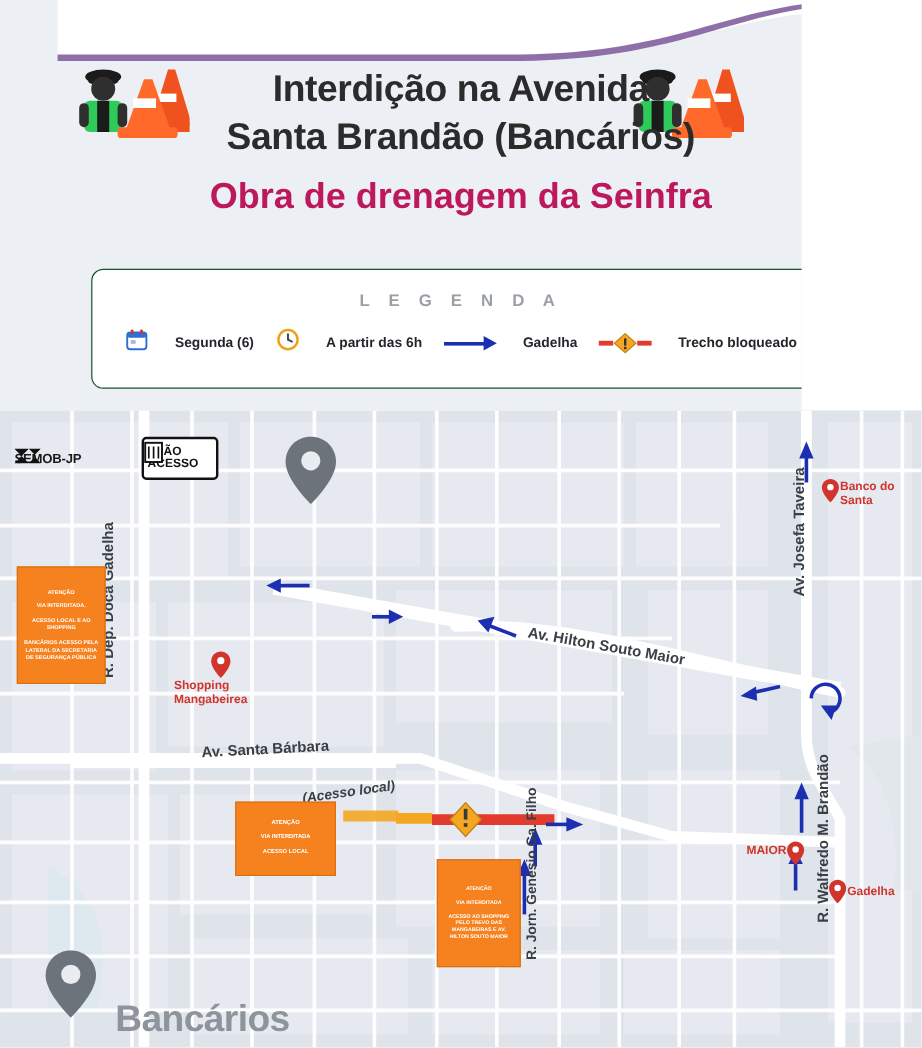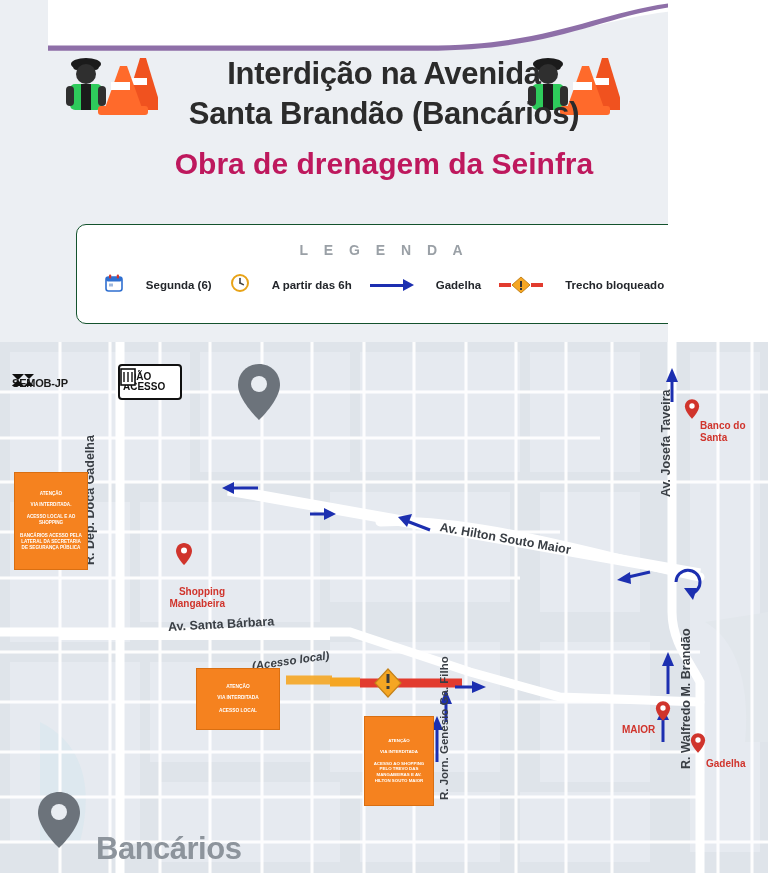--- a/index.html
+++ b/index.html
@@ -84,21 +84,20 @@
   .map svg { position:absolute; left:0; top:0; }
 
   .pin { position:absolute; }
   .place-label {
     position:absolute; font-size:31px; font-weight:bold; color:#8d949c;
     letter-spacing:-0.5px;
   }
   .poi-label {
     position:absolute; font-size:10px; font-weight:bold; color:#d0342c;
     line-height:1.15;
-    margin-top:20px;
   }
   .street-label {
     position:absolute; font-size:12.5px; font-weight:bold; color:#3a3f45;
     white-space:nowrap;
   }
   .street-label.sm { font-size:11.5px; }
   .notice {
     position:absolute; background:#f5821f; border:1px solid #d96f12;
     color:#ffffff; text-align:center; font-weight:bold;
     display:flex; align-items:center; justify-content:center;
@@ -378,23 +377,23 @@
     </svg>
   </div>
   <div class="place-label" style="left:96px; top:489px;">Bancários</div>
 
   <div class="pin" style="left:175px; top:200px;">
     <svg width="18" height="24" viewBox="0 0 18 24">
       <path d="M9,1 C4.6,1 1,4.6 1,9 C1,15 9,23 9,23 C9,23 17,15 17,9 C17,4.6 13.4,1 9,1 Z" fill="#d0342c"></path>
       <circle cx="9" cy="8.6" r="3" fill="#ffffff"></circle>
     </svg>
   </div>
-  <div class="poi-label" style="left:145px; top:224px; text-align:right; width:80px;">
+  <div class="poi-label" style="left:145px; top:224px; text-align:left; width:80px;">
     <span>Shopping</span><br>
-    <span>Mangabeira</span>
+    <span>Mangabeirea</span>
   </div>
 
   <div class="pin" style="left:684px; top:56px;">
     <svg width="16" height="22" viewBox="0 0 18 24">
       <path d="M9,1 C4.6,1 1,4.6 1,9 C1,15 9,23 9,23 C9,23 17,15 17,9 C17,4.6 13.4,1 9,1 Z" fill="#d0342c"></path>
       <circle cx="9" cy="8.6" r="3" fill="#ffffff"></circle>
     </svg>
   </div>
   <div class="poi-label" style="left:700px; top:58px;">
     <span>Banco do</span><br>

